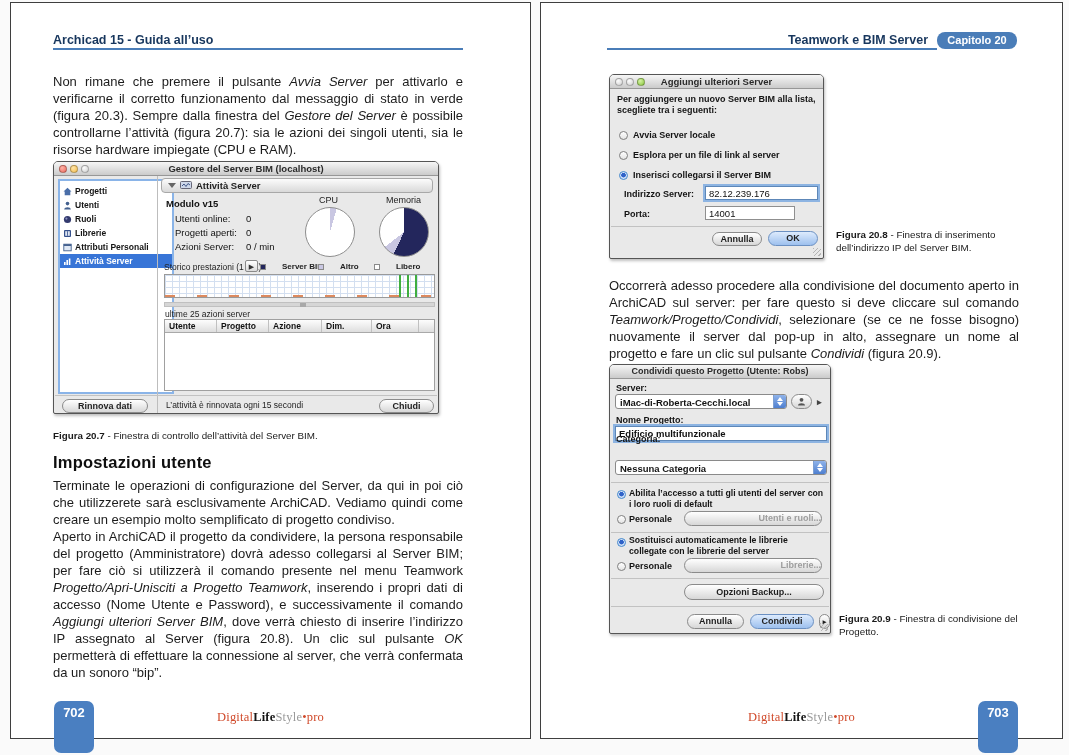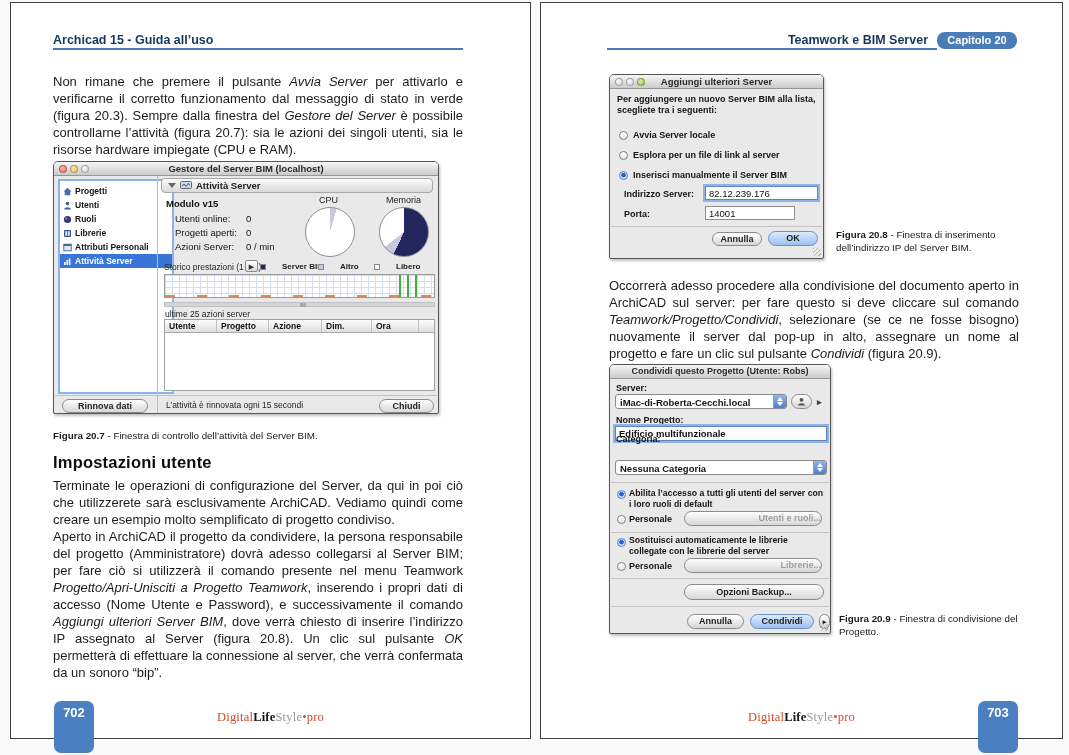--- a/index.html
+++ b/index.html
@@ -261,21 +261,21 @@
 
     <div class="dtext" style="left:7px; top:19px; width:202px; font-weight:bold;">Per aggiungere un nuovo Server BIM alla lista, scegliete tra i seguenti:</div>
 
     <span class="radio" style="left:9px; top:56px;"></span>
     <div class="dlabel" style="left:23px; top:55px;">Avvia Server locale</div>
 
     <span class="radio" style="left:9px; top:76px;"></span>
     <div class="dlabel" style="left:23px; top:75px;">Esplora per un file di link al server</div>
 
     <span class="radio on" style="left:9px; top:96px;"></span>
-    <div class="dlabel" style="left:23px; top:95px;">Inserisci manualmente il Server BIM</div>
+    <div class="dlabel" style="left:23px; top:95px;">Inserisci collegarsi il Server BIM</div>
 
     <div class="dlabel" style="left:14px; top:114px;">Indirizzo Server:</div>
     <div class="field focus" style="left:95px; top:111px; width:113px; height:14px;">82.12.239.176</div>
 
     <div class="dlabel" style="left:14px; top:134px;">Porta:</div>
     <div class="field" style="left:95px; top:131px; width:90px; height:14px;">14001</div>
 
     <div class="hsep" style="top:151px;"></div>
     <div class="btn" style="left:102px; top:157px; width:50px; height:14px; line-height:12px;">Annulla</div>
     <div class="btn blue" style="left:158px; top:156px; width:50px; height:15px; line-height:13px;">OK</div>

